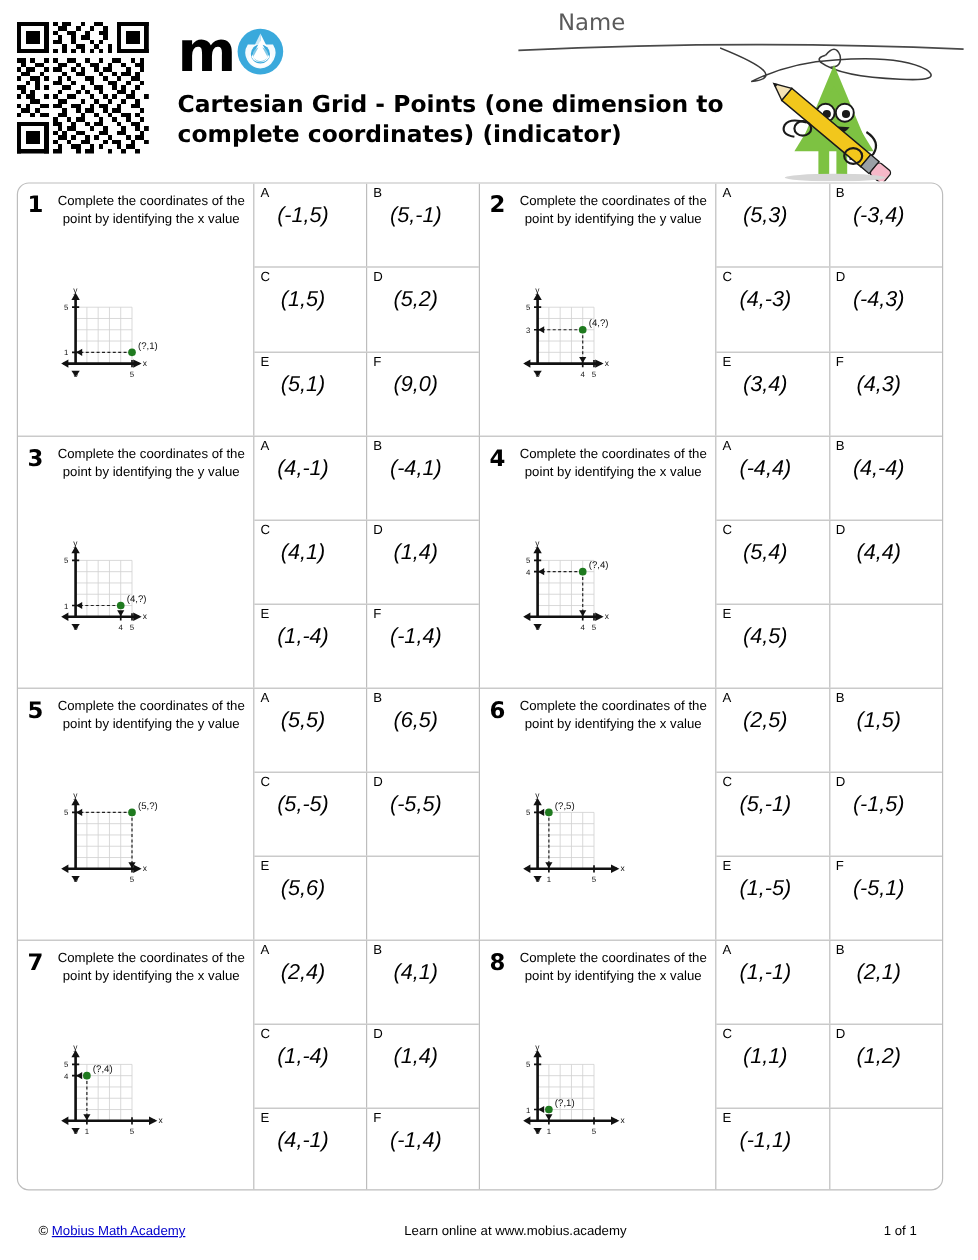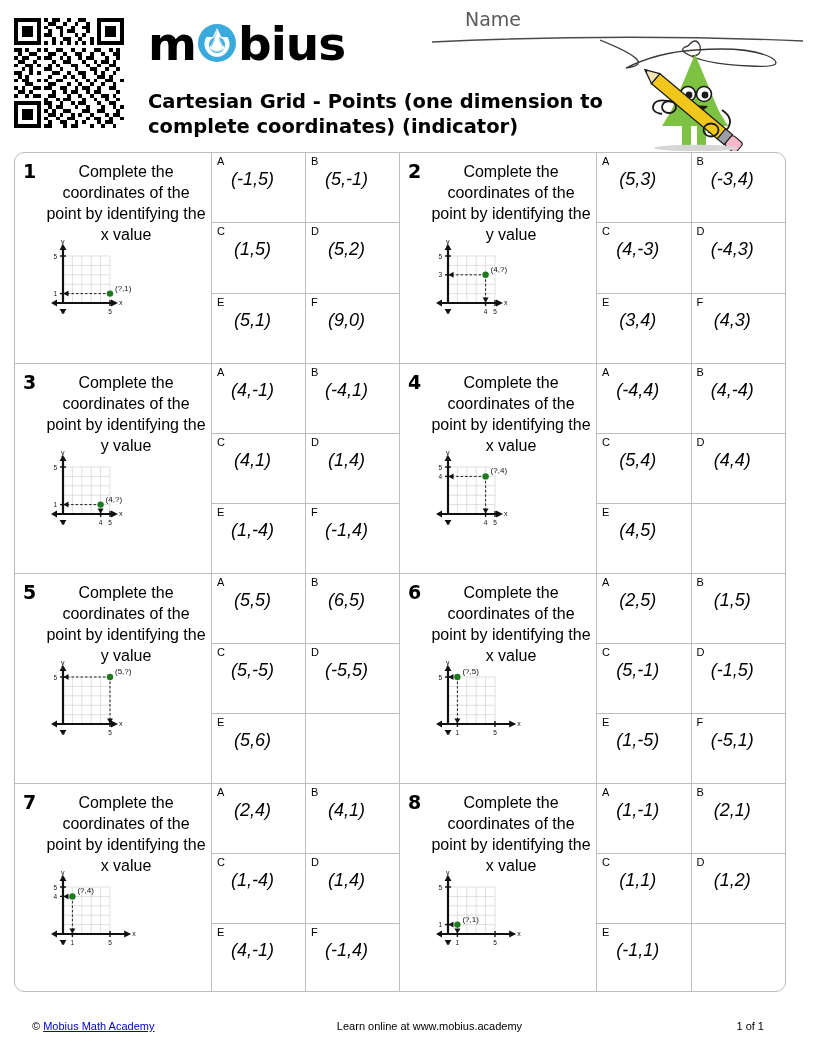--- a/index.html
+++ b/index.html
@@ -37,21 +37,21 @@
     width: 40px; height: 40px;
     position: relative;
     vertical-align: -5px;
     margin: 0 1px;
   }
 
   #worksheet-title {
     font-family: "DejaVu Sans", sans-serif;
     font-size: 19.5px; font-weight: 700;
     line-height: 1.28;
-    margin-top: 18px;
+    margin-top: 3px;
     color: #000;
     width: 500px;
   }
 
   #name-area { position: absolute; left: 430px; top: 6px; width: 375px; height: 50px; text-decoration: underline; }
   #name-label {
     font-family: "DejaVu Sans", sans-serif;
     font-size: 19px; color: #5a5a5a;
     position: absolute; left: 35px; top: 2px;
   }
@@ -83,21 +83,21 @@
     position: relative;
     border-right: 1px solid #bdbdbd;
   }
   .q-num {
     position: absolute; left: 8px; top: 7px;
     font-family: "DejaVu Sans", sans-serif;
     font-size: 19px; font-weight: 700;
   }
   .q-prompt {
     position: absolute; left: 30px; top: 8px; right: 4px;
-    font-size: 16px; line-height: 1.32;
+    font-size: 11px; line-height: 1.32;
     text-align: center;
   }
   .q-graph { position: absolute; left: 22px; top: 72px; }
 
   
   .q-opts { flex: 1 1 auto; display: flex; flex-direction: column; }
   .opt-row { display: flex; flex: 1 1 0; border-bottom: 1px solid #bdbdbd; }
   .opt-row:last-child { border-bottom: none; }
   .opt {
     flex: 1 1 0;
@@ -372,21 +372,20 @@
               <path d="M20 5 L10 25 A11 11 0 0 0 20 33 Z" fill="#cfeaf7"></path>
               <circle cx="20" cy="20" r="19" fill="none" stroke="#ffffff" stroke-width="0"></circle>
               <path d="M20 7 C27 18 29 22 29 25 A9 9 0 0 1 11 25 C11 22 13 18 20 7 Z" fill="#ffffff" opacity="0"></path>
               <path d="M9.5 14 A13 13 0 0 0 20 34 A13 13 0 0 0 30.5 14 Z" fill="#ffffff" opacity="0.95"></path>
               <path d="M20 9 L28 23 A9 9 0 0 1 12 23 Z" fill="#3aa9dc" opacity="0"></path>
               <circle cx="20" cy="22" r="8" fill="#3aa9dc"></circle>
               <path d="M20 11 L27.5 24.5 A8.6 8.6 0 0 1 12.5 24.5 Z" fill="#ffffff"></path>
               <circle cx="20" cy="22.5" r="6.2" fill="#7fc9e8"></circle>
               <path d="M20 13.5 L26 24.5 A7 7 0 0 1 14 24.5 Z" fill="#ffffff"></path>
             </svg></span>
-          <span class="logo-text">bius</span>
       </div>
       <div id="worksheet-title">Cartesian Grid - Points (one dimension to complete coordinates) (indicator)</div>
     </div>
 
     <div id="name-area">
       <div id="name-label">Name</div>
       <div id="name-line">
         <svg width="375" height="14" viewBox="0 0 375 14">
           <path d="M2 10 Q 190 1 373 9" fill="none" stroke="#4a4a4a" stroke-width="1.4"></path>
         </svg>

